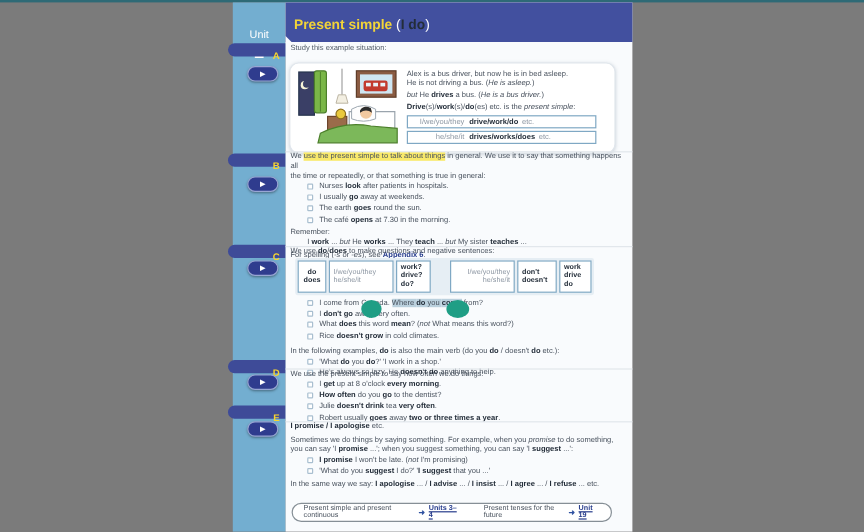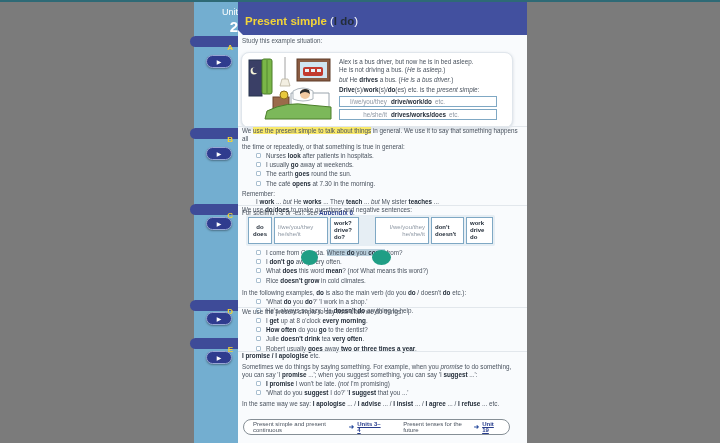--- a/index.html
+++ b/index.html
@@ -7,21 +7,21 @@
   body {
     position:relative; overflow:hidden;
     background:#7b7b7b;
     font-family:"Liberation Sans", sans-serif;
     color:#49525e;
   }
   .topline { position:absolute; left:0; top:0; width:720px; height:2px; background:#2e6a76; }
 
   
   .strip { position:absolute; left:194px; top:2px; width:44px; height:441px; background:#73aed0; }
-  .unit-tab { text-align:right; color:#fff; padding-top:5px; }
+  .unit-tab { text-align:center; color:#fff; padding-top:22px; }
   .unit-tab .u-label { font-size:9px; display:block; }
   .unit-tab .u-num { font-size:15px; font-weight:bold; display:block; margin-top:1px; }
 
   
   .sec-bar { position:absolute; left:190px; width:48px; height:11px; background:#3e4b98;
              border-radius:6px 0 0 6px; text-align:right; }
   .sec-bar span { color:#f7d52f; font-size:8px; font-weight:bold; line-height:11px; margin-right:5px; }
   .play-btn { position:absolute; left:206px; width:26px; height:13px; background:#2f3c8e;
               border:1px solid #98a6d4; border-radius:7px; cursor:pointer;
               display:flex; align-items:center; justify-content:center;

